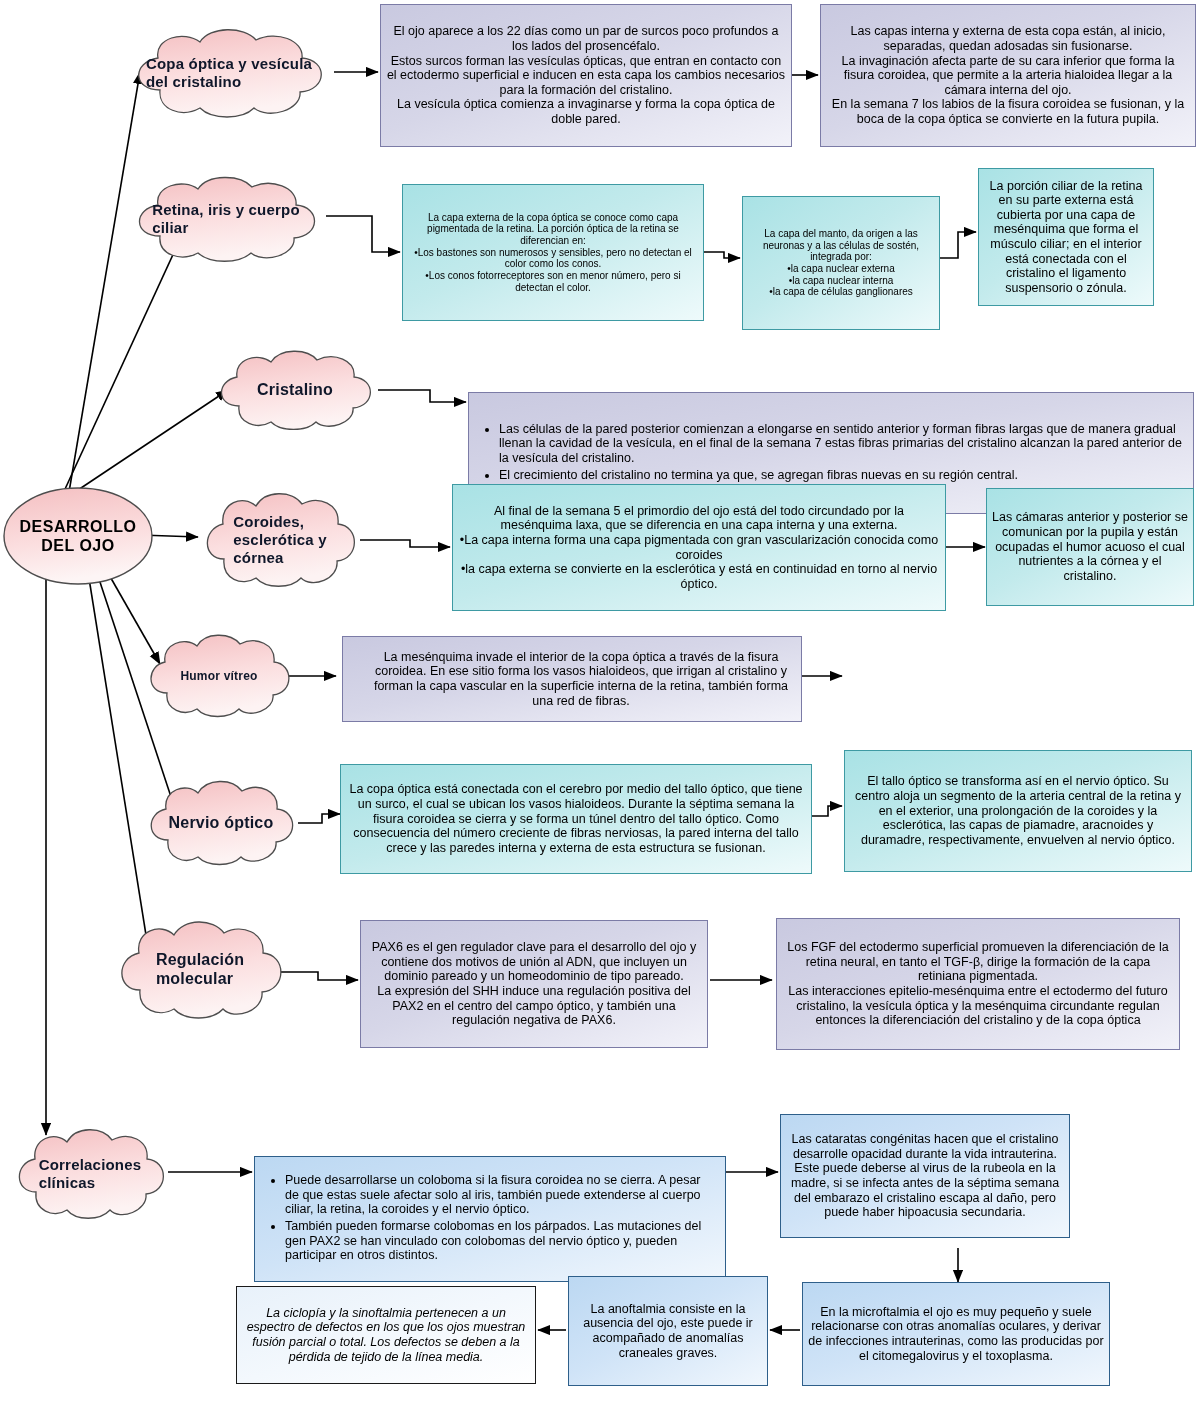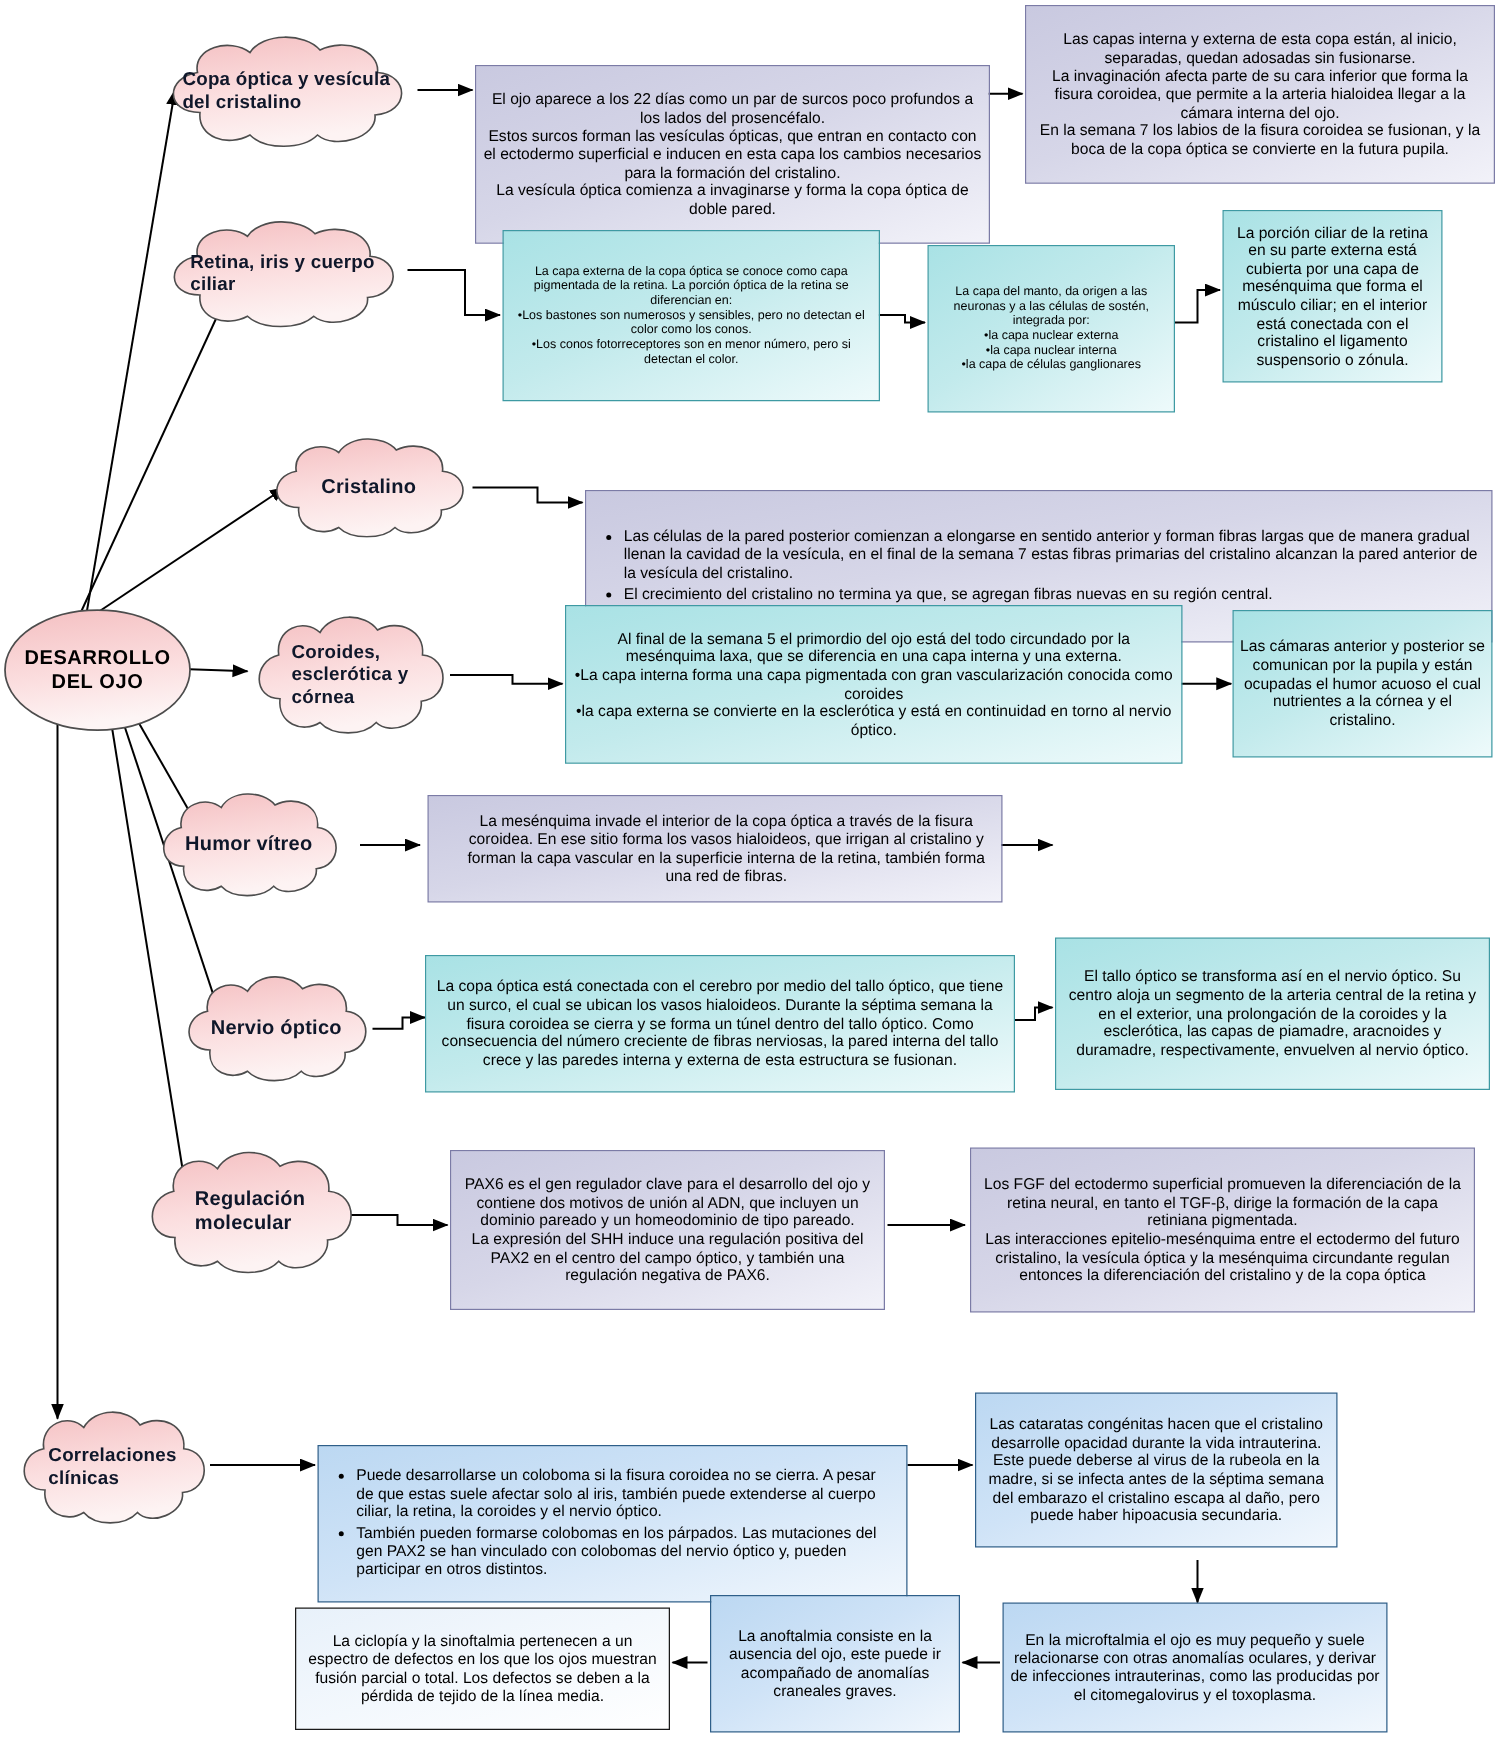--- a/index.html
+++ b/index.html
@@ -221,21 +221,21 @@
 
   <div class="cloud" style="left:196px; top:492px; width:168px; height:96px; font-size:15px;">
     <svg class="cloud-svg" viewBox="0 0 168 96" preserveAspectRatio="none">
       <path d="M28,67 C6,67 6,37 27,32 C24,11 47,2 60,14 C69,-2 96,-2 106,12 C123,3 144,12 142,32 C164,34 164,67 141,69 C143,87 116,97 105,86 C95,97 70,97 60,86 C46,95 26,87 28,67 Z" fill="url(#cloudGrad)" stroke="#4d4d4d" stroke-width="1.3"></path>
     </svg>
     <div class="cloud-label" style="white-space:pre-line;">Coroides,
 esclerótica y
 córnea</div>
   </div>
 
-  <div class="cloud" style="left:120px; top:634px; width:158px; height:84px; font-size:16px;">
+  <div class="cloud" style="left:140px; top:634px; width:158px; height:84px; font-size:12px;">
     <svg class="cloud-svg" viewBox="0 0 158 84" preserveAspectRatio="none">
       <path d="M27,59 C6,59 6,32 25,28 C22,10 45,2 57,12 C65,-2 90,-2 100,10 C116,2 136,10 134,28 C154,30 154,59 133,61 C135,76 109,85 99,75 C89,85 66,85 57,75 C44,83 25,76 27,59 Z" fill="url(#cloudGrad)" stroke="#4d4d4d" stroke-width="1.3"></path>
     </svg>
     <div class="cloud-label" style="white-space:pre-line;">Humor vítreo</div>
   </div>
 
   <div class="cloud" style="left:140px; top:780px; width:162px; height:86px; font-size:16px;">
     <svg class="cloud-svg" viewBox="0 0 162 86" preserveAspectRatio="none">
       <path d="M28,60 C6,60 6,33 26,29 C23,10 46,2 58,13 C67,-2 92,-2 102,11 C119,2 139,11 137,29 C158,31 158,60 136,62 C138,78 111,87 101,77 C91,87 68,87 58,77 C45,85 26,78 28,60 Z" fill="url(#cloudGrad)" stroke="#4d4d4d" stroke-width="1.3"></path>
     </svg>
@@ -251,21 +251,21 @@
   </div>
 
   <div class="cloud" style="left:8px; top:1128px; width:164px; height:92px; font-size:15px;">
     <svg class="cloud-svg" viewBox="0 0 164 92" preserveAspectRatio="none">
       <path d="M28,64 C6,64 6,35 27,31 C24,11 47,2 59,14 C68,-2 94,-2 104,12 C121,3 141,12 139,31 C161,33 161,64 138,66 C140,83 112,93 102,82 C92,93 68,93 59,82 C45,91 26,82 28,64 Z" fill="url(#cloudGrad)" stroke="#4d4d4d" stroke-width="1.3"></path>
     </svg>
     <div class="cloud-label" style="white-space:pre-line;">Correlaciones
 clínicas</div>
   </div>
 
-  <div class="box center sk-lav" style="left:380px; top:4px; width:412px; height:143px; font-size:12.5px;margin-top:48px;">
+  <div class="box center sk-lav" style="left:380px; top:4px; width:412px; height:143px; font-size:12.5px;">
     <div class="box-text">El ojo aparece a los 22 días como un par de surcos poco profundos a los lados del prosencéfalo.
 Estos surcos forman las vesículas ópticas, que entran en contacto con el ectodermo superficial e inducen en esta capa los cambios necesarios para la formación del cristalino.
 La vesícula óptica comienza a invaginarse y forma la copa óptica de doble pared.</div>
   </div>
 
   <div class="box center sk-lav" style="left:820px; top:4px; width:376px; height:143px; font-size:12.5px;">
     <div class="box-text">Las capas interna y externa de esta copa están, al inicio, separadas, quedan adosadas sin fusionarse.
 La invaginación afecta parte de su cara inferior que forma la fisura coroidea, que permite a la arteria hialoidea llegar a la cámara interna del ojo.
 En la semana 7 los labios de la fisura coroidea se fusionan, y la boca de la copa óptica se convierte en la futura pupila.</div>
   </div>
@@ -339,17 +339,17 @@
   </div>
 
   <div class="box center sk-blue" style="left:802px; top:1282px; width:308px; height:104px; font-size:12.5px;">
     <div class="box-text">En la microftalmia el ojo es muy pequeño y suele relacionarse con otras anomalías oculares, y derivar de infecciones intrauterinas, como las producidas por el citomegalovirus y el toxoplasma.</div>
   </div>
 
   <div class="box center sk-blue" style="left:568px; top:1276px; width:200px; height:110px; font-size:12.5px;">
     <div class="box-text">La anoftalmia consiste en la ausencia del ojo, este puede ir acompañado de anomalías craneales graves.</div>
   </div>
 
-  <div class="box center sk-plain" style="left:236px; top:1286px; width:300px; height:98px; font-size:12.5px;">
+  <div class="box center sk-plain" style="left:236px; top:1286px; width:300px; height:98px; font-size:12.5px;font-style:italic;">
     <div class="box-text">La ciclopía y la sinoftalmia pertenecen a un espectro de defectos en los que los ojos muestran fusión parcial o total. Los defectos se deben a la pérdida de tejido de la línea media.</div>
   </div>
 
 </div>
 
 </body></html>

